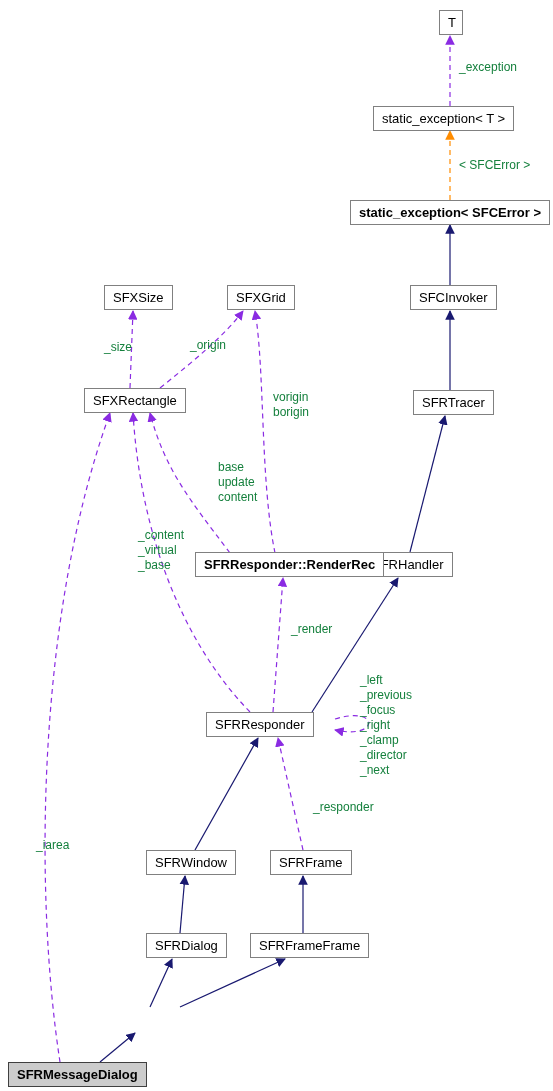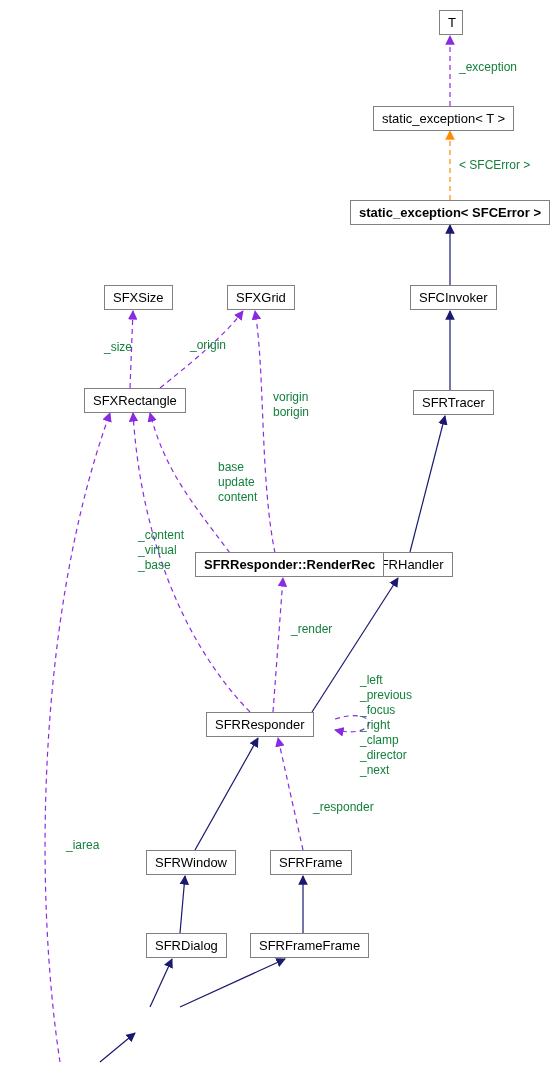--- a/index.html
+++ b/index.html
@@ -113,20 +113,21 @@
   <div class="node" style="left:104px; top:285px;">SFXSize</div>
   <div class="node" style="left:227px; top:285px;">SFXGrid</div>
   <div class="node" style="left:84px; top:388px;">SFXRectangle</div>
   <div class="node" style="left:195px; top:552px;font-weight:bold;">SFRResponder::RenderRec</div>
   <div class="node" style="left:206px; top:712px;">SFRResponder</div>
 
   <div class="node" style="left:146px; top:850px;">SFRWindow</div>
   <div class="node" style="left:270px; top:850px;">SFRFrame</div>
   <div class="node" style="left:146px; top:933px;">SFRDialog</div>
   <div class="node" style="left:250px; top:933px;">SFRFrameFrame</div>
+  <div class="node highlight" style="left:8px; top:1062px;">SFRMessageDialog</div>
 
   <div class="edge-label" style="left:459px; top:60px;">_exception</div>
   <div class="edge-label" style="left:459px; top:158px;">&lt; SFCError &gt;</div>
   <div class="edge-label" style="left:104px; top:340px;">_size</div>
   <div class="edge-label" style="left:190px; top:338px;">_origin</div>
   <div class="edge-label" style="left:273px; top:390px;">vorigin
 borigin</div>
   <div class="edge-label" style="left:218px; top:460px;">base
 update
 content</div>
@@ -135,15 +136,15 @@
 _base</div>
   <div class="edge-label" style="left:291px; top:622px;">_render</div>
   <div class="edge-label" style="left:360px; top:673px;">_left
 _previous
 _focus
 _right
 _clamp
 _director
 _next</div>
   <div class="edge-label" style="left:313px; top:800px;">_responder</div>
-  <div class="edge-label" style="left:66px;  top:838px;text-align:right;">_iarea</div>
+  <div class="edge-label" style="left:36px;  top:838px;text-align:right;">_iarea</div>
 
 </div>
 
 </body></html>

